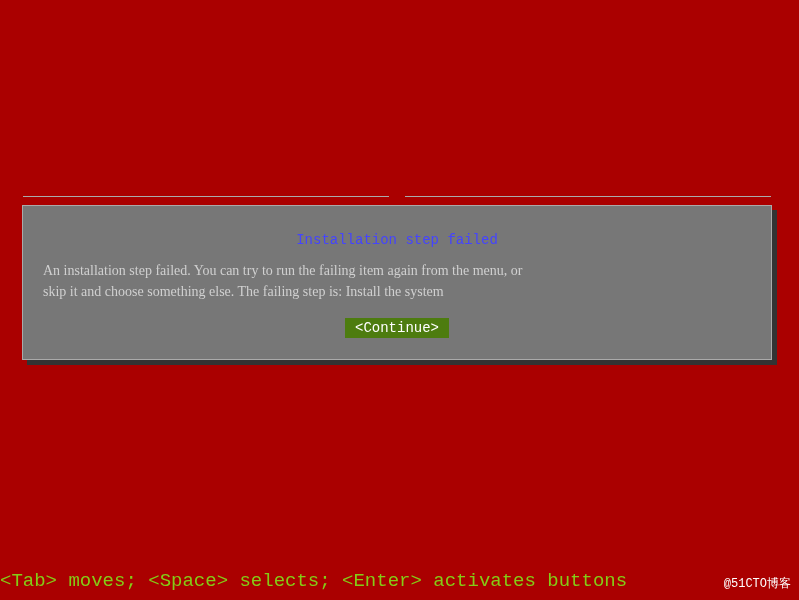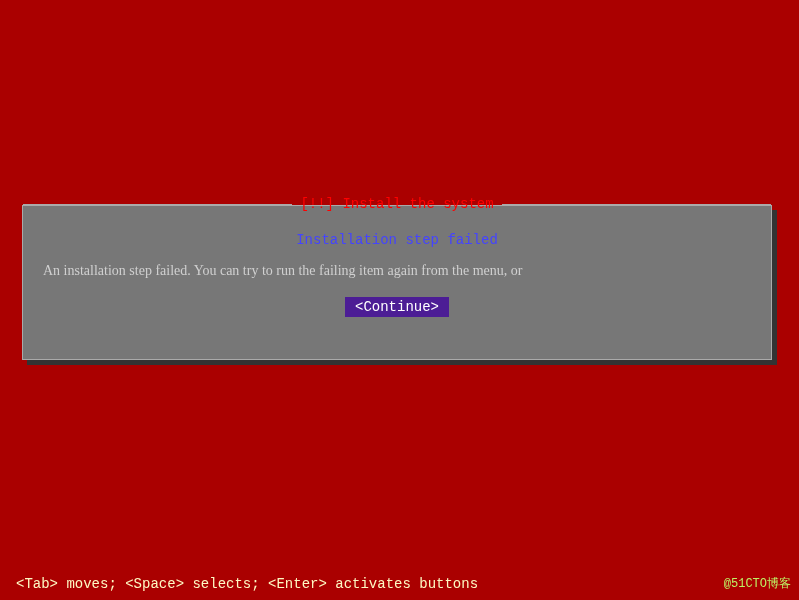--- a/index.html
+++ b/index.html
@@ -98,66 +98,66 @@
       line-height: 1.5;
       margin-bottom: 16px;
     }
 
     .continue-btn-container {
       display: flex;
       justify-content: center;
     }
 
     .continue-btn {
-      background-color: #4c1d95;
+      background-color: #4d7c0f;
       color: #ffffff;
       font-family: 'Courier New', Courier, monospace;
       font-size: 14px;
       padding: 2px 10px;
       border: none;
       cursor: pointer;
       display: inline-block;
     }
 
     .status-bar {
       position: absolute;
       bottom: 8px;
-      left: 16px;
-      color: #fef9c3;
+      left: 0;
+      color: #84cc16;
       font-family: 'Courier New', Courier, monospace;
-      font-size: 14px;
+      font-size: 19px;
     }
 
     .watermark {
       position: absolute;
       bottom: 8px;
       right: 8px;
-      color: #bef264;
+      color: #ffffff;
       font-family: 'Courier New', Courier, monospace;
       font-size: 12px;
     }
   </style>
 </head>
 <body>
 
 <div class="screen">
 
   <div class="dialog-shadow"></div>
 
   <div class="dialog">
     <div class="dialog-title-bar">
       <div class="dialog-title-line-left"></div>
-      <span class="dialog-title-text">[!!] Install the system</span>
       <div class="dialog-title-line-right"></div>
     </div>
 
     <div class="dialog-content">
       <div class="error-title">Installation step failed</div>
       <div class="error-message">
         <span>An installation step failed. You can try to run the failing item again from the menu, or</span><br>
+        <span>skip it and choose something else. The failing step is: Install the system</span>
       </div>
       <div class="continue-btn-container">
         <button class="continue-btn">&lt;Continue&gt;</button>
       </div>
     </div>
   </div>
 
   <div class="status-bar">&lt;Tab&gt; moves; &lt;Space&gt; selects; &lt;Enter&gt; activates buttons</div>
 
   <div class="watermark">@51CTO博客</div>

